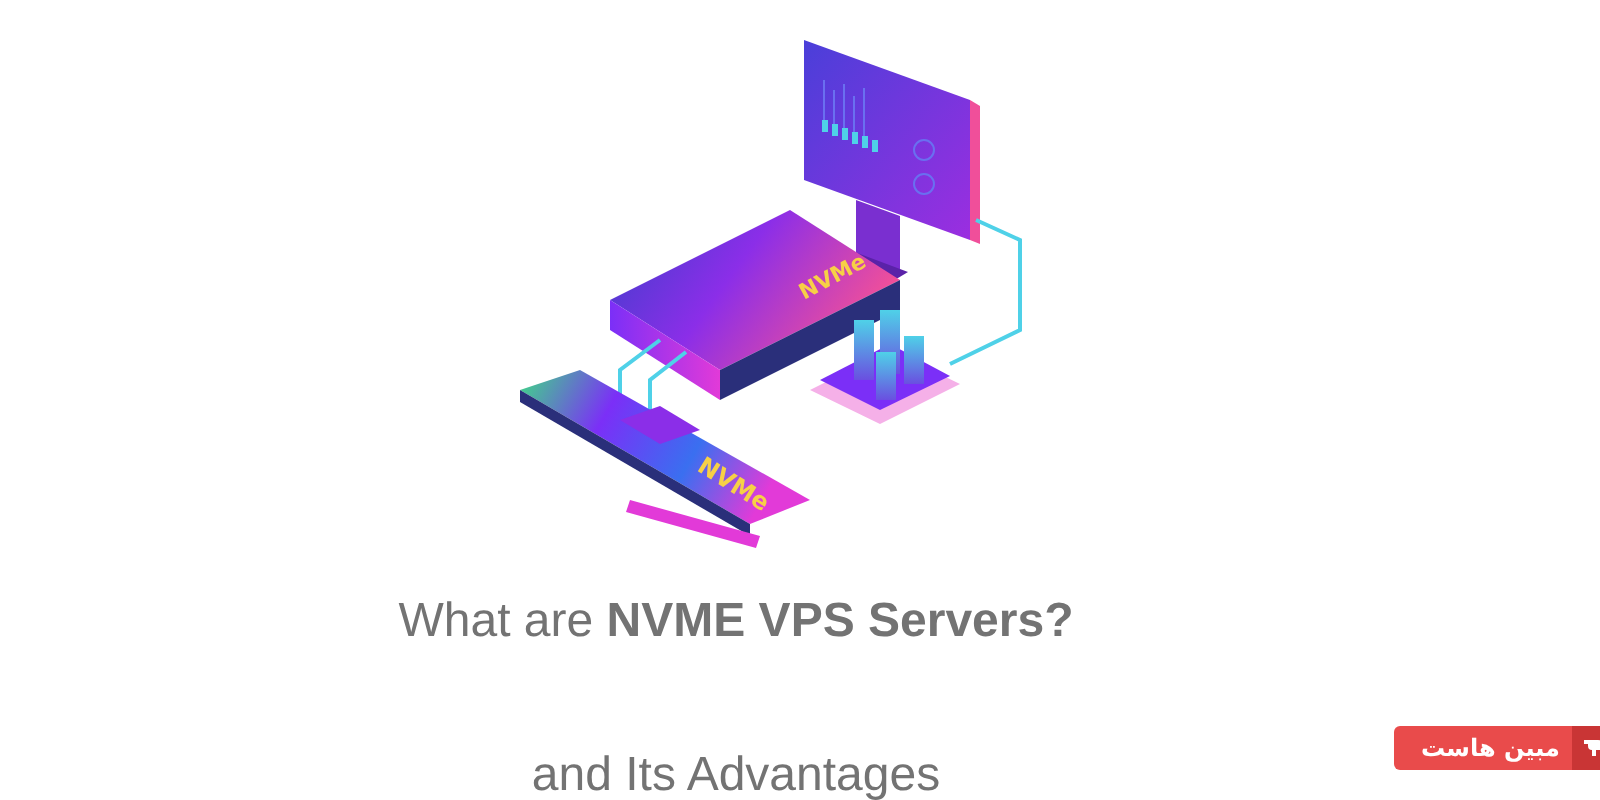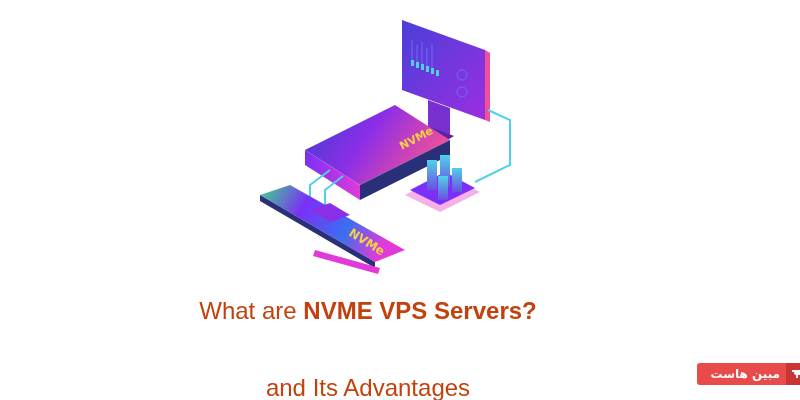--- a/index.html
+++ b/index.html
@@ -2,21 +2,21 @@
 <html><head>
   <meta charset="utf-8">
   <style>
     html, body { margin: 0; padding: 0; }
     body {
       width: 800px; height: 400px; background: #ffffff; position: relative; overflow: hidden;
       font-family: "Liberation Sans", "DejaVu Sans", sans-serif;
     }
     .illustration { position: absolute; left: 230px; top: 0; width: 300px; height: 280px; }
     .headline {
-      position: absolute; left: 0; width: 736px; text-align: center; color: #c2410c;
+      position: absolute; left: 0; width: 736px; text-align: center; color: #737373;
     }
     .headline.line1 { top: 297px; font-size: 24px; }
     .headline.line2 { top: 330px; font-size: 24px; margin-top: 44px; }
     .headline b { font-weight: 700; }
     .brand-badge {
       position: absolute; left: 697px; top: 363px; width: 111px; height: 22px;
       background: #e94b4b; border-radius: 3px 0 0 3px; display: flex; align-items: center;
     }
     .brand-badge .brand-text {
       color: #fff; font-family: "DejaVu Sans", sans-serif; font-size: 12px; font-weight: 700;

